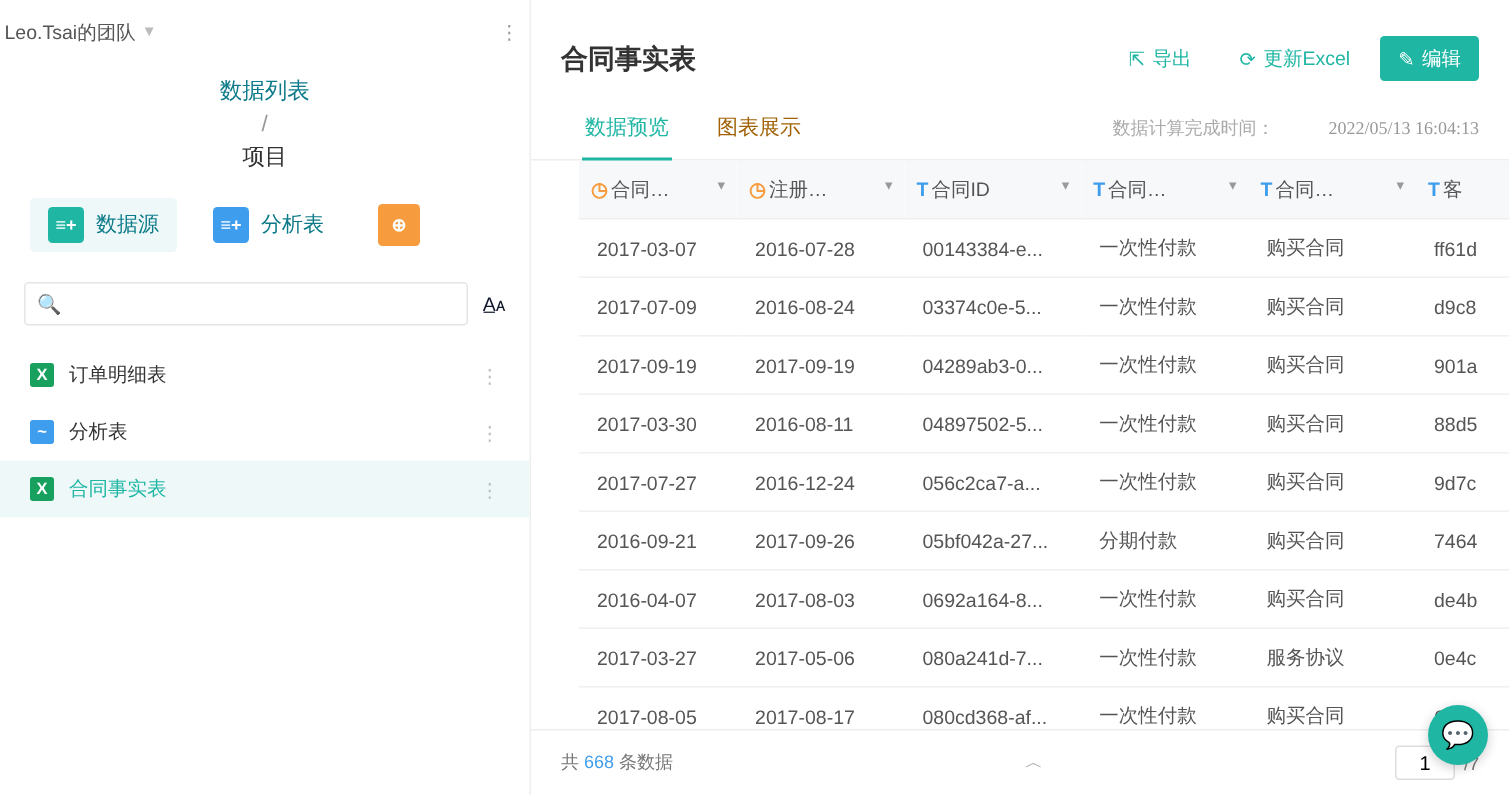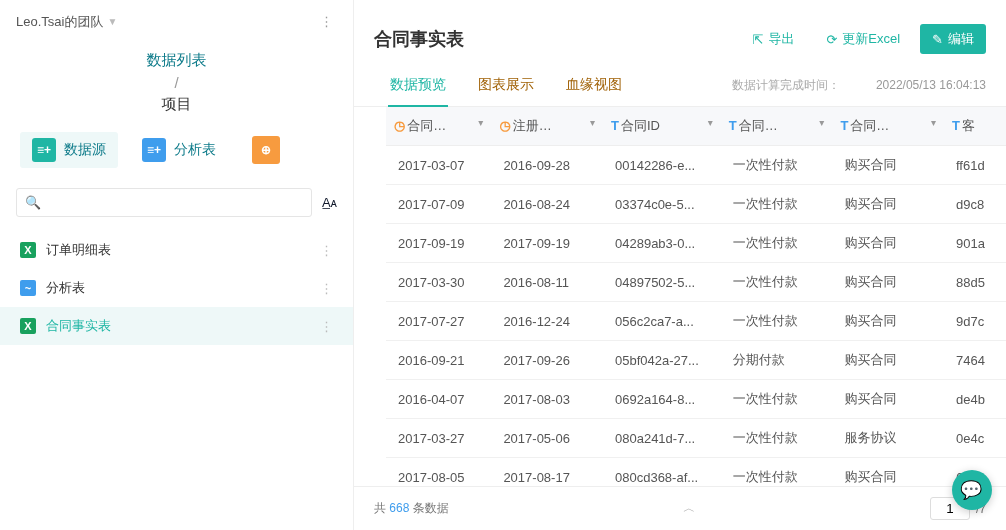--- a/index.html
+++ b/index.html
@@ -1,20 +1,20 @@
 <!DOCTYPE html>
 <html><head>
   <meta charset="utf-8">
   <style>
     * { margin: 0; padding: 0; box-sizing: border-box; }
     body { font-family: -apple-system, "Helvetica Neue", "PingFang SC", "Microsoft YaHei", sans-serif; font-size: 13px; color: #333; width: 1006px; height: 530px; display: flex; overflow: hidden; background: #fff; }
     
     
     .sidebar { width: 354px; height: 100%; border-right: 1px solid #eee; display: flex; flex-direction: column; }
-    .sidebar-header { padding: 10px 16px; display: flex; align-items: center; justify-content: space-between; }
+    .sidebar-header { padding: 10px 3px; display: flex; align-items: center; justify-content: space-between; }
     .team-selector { color: #555; display: flex; align-items: center; gap: 4px; cursor: pointer; }
     .team-dropdown-icon { color: #bbb; font-size: 10px; }
     .more-icon { color: #999; cursor: pointer; padding: 4px; }
     .breadcrumb { padding: 8px 20px 6px; color: #0c7a89; font-size: 15px; display: flex; align-items: center; gap: 4px; flex-direction: column; }
     .breadcrumb-divider { color: #999; }
     .breadcrumb-current { color: #333; }
     
     .tab-buttons { display: flex; align-items: center; gap: 12px; padding: 10px 20px; }
     .tab-btn { display: flex; align-items: center; gap: 8px; padding: 6px 12px; cursor: pointer; color: #0c7a89; font-size: 14px; border-radius: 3px; }
     .tab-btn.ghost { background: #fff; }
@@ -41,21 +41,21 @@
     
     
     .main { flex: 1; display: flex; flex-direction: column; height: 100%; }
     .main-header { padding: 24px 20px 10px; display: flex; align-items: center; justify-content: space-between; }
     .page-title { font-size: 18px; font-weight: 600; color: #333; }
     .header-actions { display: flex; gap: 8px; align-items: center; }
     .btn { padding: 6px 12px; border-radius: 3px; cursor: pointer; font-size: 13px; display: flex; align-items: center; gap: 5px; border: none; }
     .btn-outline { color: #1fb6a4; background: transparent; }
     .btn-solid { background: #1fb6a4; color: #fff; }
     
-    .tabs-bar { display: flex; align-items: center; padding: 0 20px; border-bottom: 1px solid #eee; justify-content: space-between; }
+    .tabs-bar { display: flex; align-items: center; padding: 0 20px; border-bottom: 1px solid #eee; justify-content: space-between; font-family: Liberation Serif, serif; }
     .tabs-left { display: flex; align-items: center; }
     .tab { padding: 12px 16px; cursor: pointer; color: #a16207; font-size: 14px; position: relative; }
     .tab.active { color: #1fb6a4; }
     .tab.active::after { content: ""; position: absolute; left: 14px; right: 14px; bottom: -1px; height: 2px; background: #1fb6a4; }
     .compute-time { color: #aaa; font-size: 12px; }
     .compute-time .ts { color: #999; margin-left: 36px; }
     
     .table-wrap { flex: 1; overflow: auto; margin-left: 32px; }
     table { width: 100%; border-collapse: collapse; table-layout: fixed; }
     th { background: #f7f8fa; padding: 10px 8px; text-align: left; font-weight: normal; color: #555; border-bottom: 1px solid #eee; font-size: 13px; position: relative; white-space: nowrap; overflow: hidden; text-overflow: ellipsis; }
@@ -152,21 +152,20 @@
         <span>✎</span>
         <span>编辑</span>
       </button>
     </div>
   </div>
 
   <div class="tabs-bar">
     <div class="tabs-left">
       <div class="tab active">数据预览</div>
       <div class="tab">图表展示</div>
-      <div class="tab">血缘视图</div>
     </div>
     <div class="compute-time">
       <span>数据计算完成时间：</span><span class="ts">2022/05/13 16:04:13</span>
     </div>
   </div>
 
   <div class="table-wrap">
     <table>
       <colgroup>
           <col style="width:17%">
@@ -182,22 +181,22 @@
           <th><span class="col-type">◷</span><span>注册…</span><span class="drop">▾</span></th>
           <th><span class="col-type t">T</span><span>合同ID</span><span class="drop">▾</span></th>
           <th><span class="col-type t">T</span><span>合同…</span><span class="drop">▾</span></th>
           <th><span class="col-type t">T</span><span>合同…</span><span class="drop">▾</span></th>
           <th><span class="col-type t">T</span><span>客</span></th>
         </tr>
       </thead>
       <tbody id="table-body">
           <tr>
             <td>2017-03-07</td>
-            <td>2016-09-28</td>
-            <td>00142286-e...</td>
+            <td>2016-07-28</td>
+            <td>00143384-e...</td>
             <td>一次性付款</td>
             <td>购买合同</td>
             <td>ff61d</td>
           </tr>
           <tr>
             <td>2017-07-09</td>
             <td>2016-08-24</td>
             <td>03374c0e-5...</td>
             <td>一次性付款</td>
             <td>购买合同</td>

